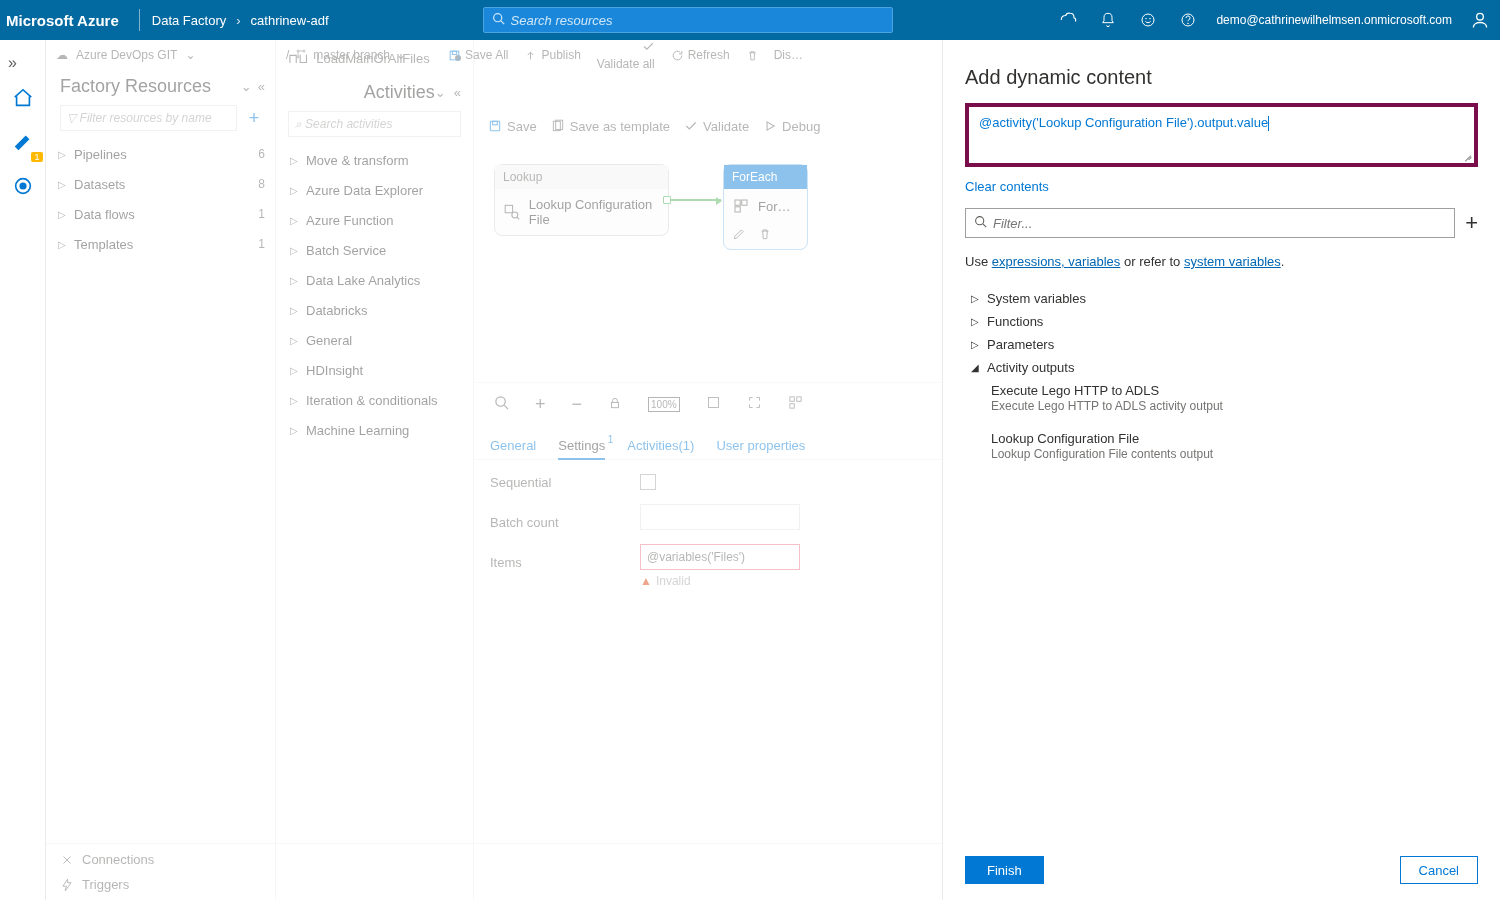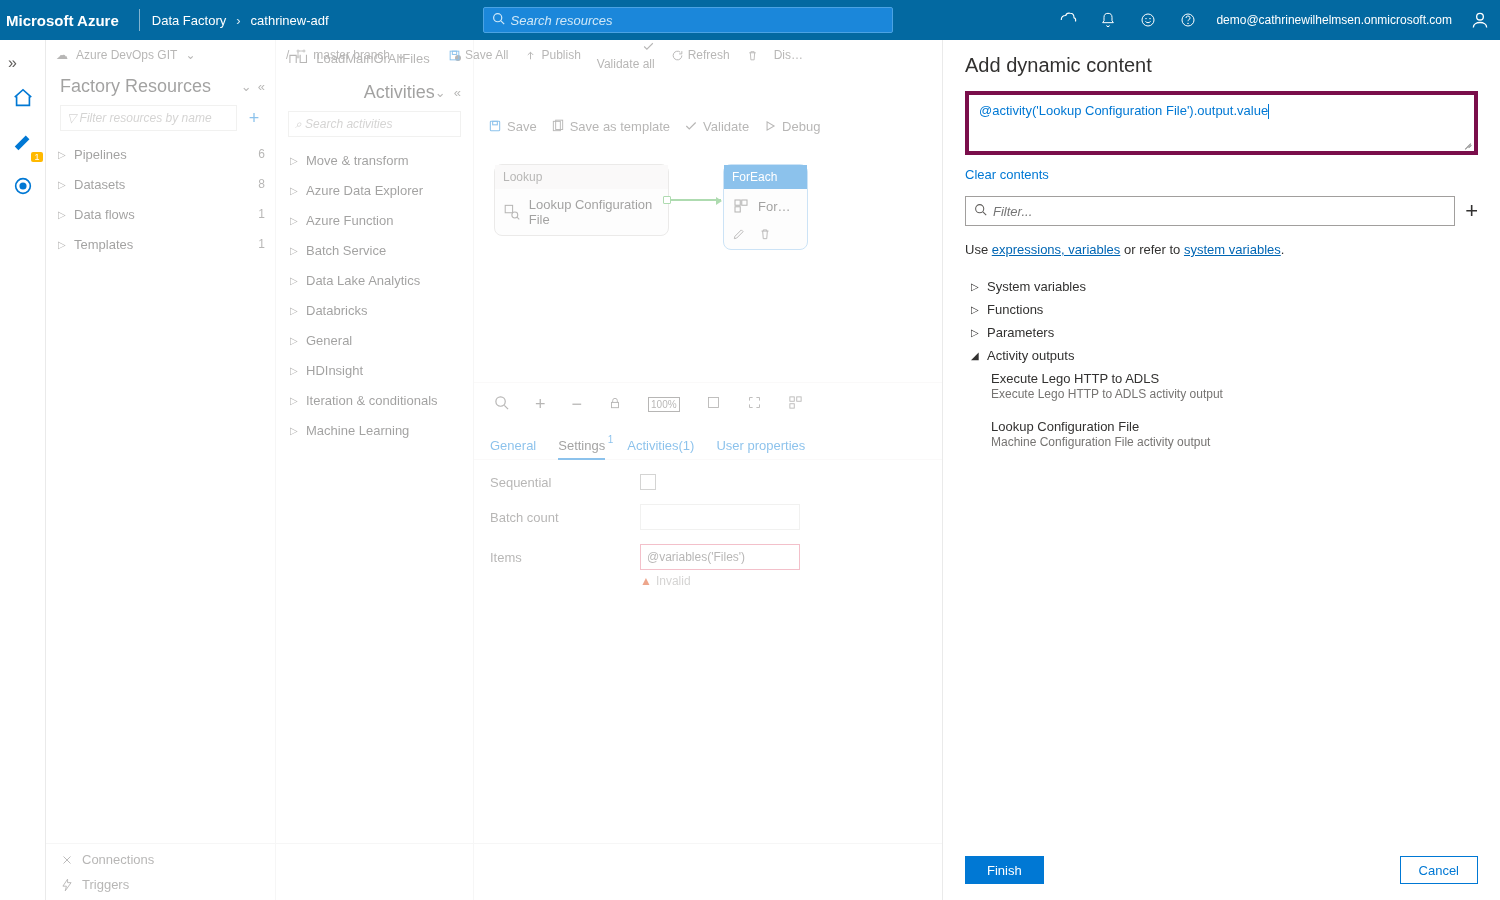--- a/index.html
+++ b/index.html
@@ -75,34 +75,34 @@
 
 .canvas-icons { height:44px; border-top:1px solid #f3f2f1; display:flex; align-items:center; gap:26px; padding-left:20px; color:#605e5c; }
 
 .prop-tabs { height:34px; display:flex; align-items:flex-end; gap:22px; padding:0 16px; font-size:13px; color:#0078d4; border-bottom:1px solid #f3f2f1; }
 .prop-tabs .ptab { padding-bottom:6px; position:relative; }
 .prop-tabs .ptab.active { color:#323130; }
 .prop-tabs .ptab.active::after { content:""; position:absolute; left:0; right:0; bottom:-1px; height:2px; background:#0078d4; }
 .prop-tabs .sup { position:absolute; top:-4px; right:-8px; font-size:10px; color:#0078d4; }
 
 .prop-body { padding:14px 16px; font-size:13px; color:#605e5c; }
-.prop-body .prow { display:flex; align-items:center; margin-bottom:14px; }
+.prop-body .prow { display:flex; align-items:flex-end; margin-bottom:14px; }
 .prop-body .plabel { width:150px; }
 .prop-body .checkbox { width:16px; height:16px; border:1px solid #a19f9d; }
 .prop-body input.pf { height:26px; border:1px solid #e1dfdd; padding:0 6px; width:160px; font-size:12px; }
 .prop-body input.pf.err { border-color:#e57389; color:#605e5c; }
 .prop-body .invalid { display:flex; align-items:center; gap:4px; color:#a19f9d; font-size:12px; margin-left:150px; }
 .prop-body .warn-icon { color:#d83b01; }
 
 .footer-row { position:absolute; bottom:0; left:0; right:0; border-top:1px solid #eaeaea; padding:8px 14px; display:flex; flex-direction:column; gap:10px; font-size:13px; color:#605e5c; }
 .footer-row .frow { display:flex; align-items:center; gap:8px; }
 
 
 .dyn-panel { width:558px; border-left:1px solid #eaeaea; background:#fff; position:relative; z-index:100; display:flex; flex-direction:column; font-size:13px; color:#323130; }
-.dyn-panel .dyn-inner { flex:1; padding:14px 22px 0 22px; display:flex; flex-direction:column; overflow:hidden; }
+.dyn-panel .dyn-inner { flex:1; padding:14px 22px 0 22px; display:flex; flex-direction:column; overflow:hidden;margin-top:12px; }
 .dyn-panel h2 { font-weight:400; font-size:20px; margin-bottom:14px; }
 .dyn-expr { border:4px solid #7a0e4b; min-height:64px; padding:8px 10px; color:#0078d4; font-size:13px; outline:none; position:relative; }
 .dyn-expr .cursor { display:inline-block; width:1px; height:15px; background:#0078d4; vertical-align:middle; }
 .dyn-expr .resize { position:absolute; right:2px; bottom:2px; width:10px; height:10px; }
 .dyn-expr .resize::before, .dyn-expr .resize::after { content:""; position:absolute; background:#888; }
 .dyn-expr .resize::before { width:8px; height:1px; bottom:2px; right:0; transform:rotate(-45deg); }
 .dyn-expr .resize::after { width:4px; height:1px; bottom:2px; right:0; transform:rotate(-45deg); }
 .dyn-clear { color:#0078d4; margin:12px 0 14px; cursor:pointer; display:inline-block; }
 .dyn-filter-row { display:flex; align-items:center; gap:10px; margin-bottom:16px;}
 .dyn-filter { flex:1; height:30px; border:1px solid #a19f9d; display:flex; align-items:center; padding:0 8px; color:#605e5c; }
@@ -524,21 +524,21 @@
         <div class="drow expanded">
             <span class="dcaret">◢</span>
             <span>Activity outputs</span>
           </div>
         <div class="child">
           <div class="ctitle">Execute Lego HTTP to ADLS</div>
           <div class="cdesc">Execute Lego HTTP to ADLS activity output</div>
         </div>
         <div class="child" style="margin-top:10px;">
           <div class="ctitle">Lookup Configuration File</div>
-          <div class="cdesc">Machine Configuration File activity output</div>
+          <div class="cdesc">Lookup Configuration File contents output</div>
         </div>
       </div>
     </div>
     <div class="dyn-footer">
       <button class="btn-primary">Finish</button>
       <button class="btn-secondary">Cancel</button>
     </div>
   </div>
 </div>
 

